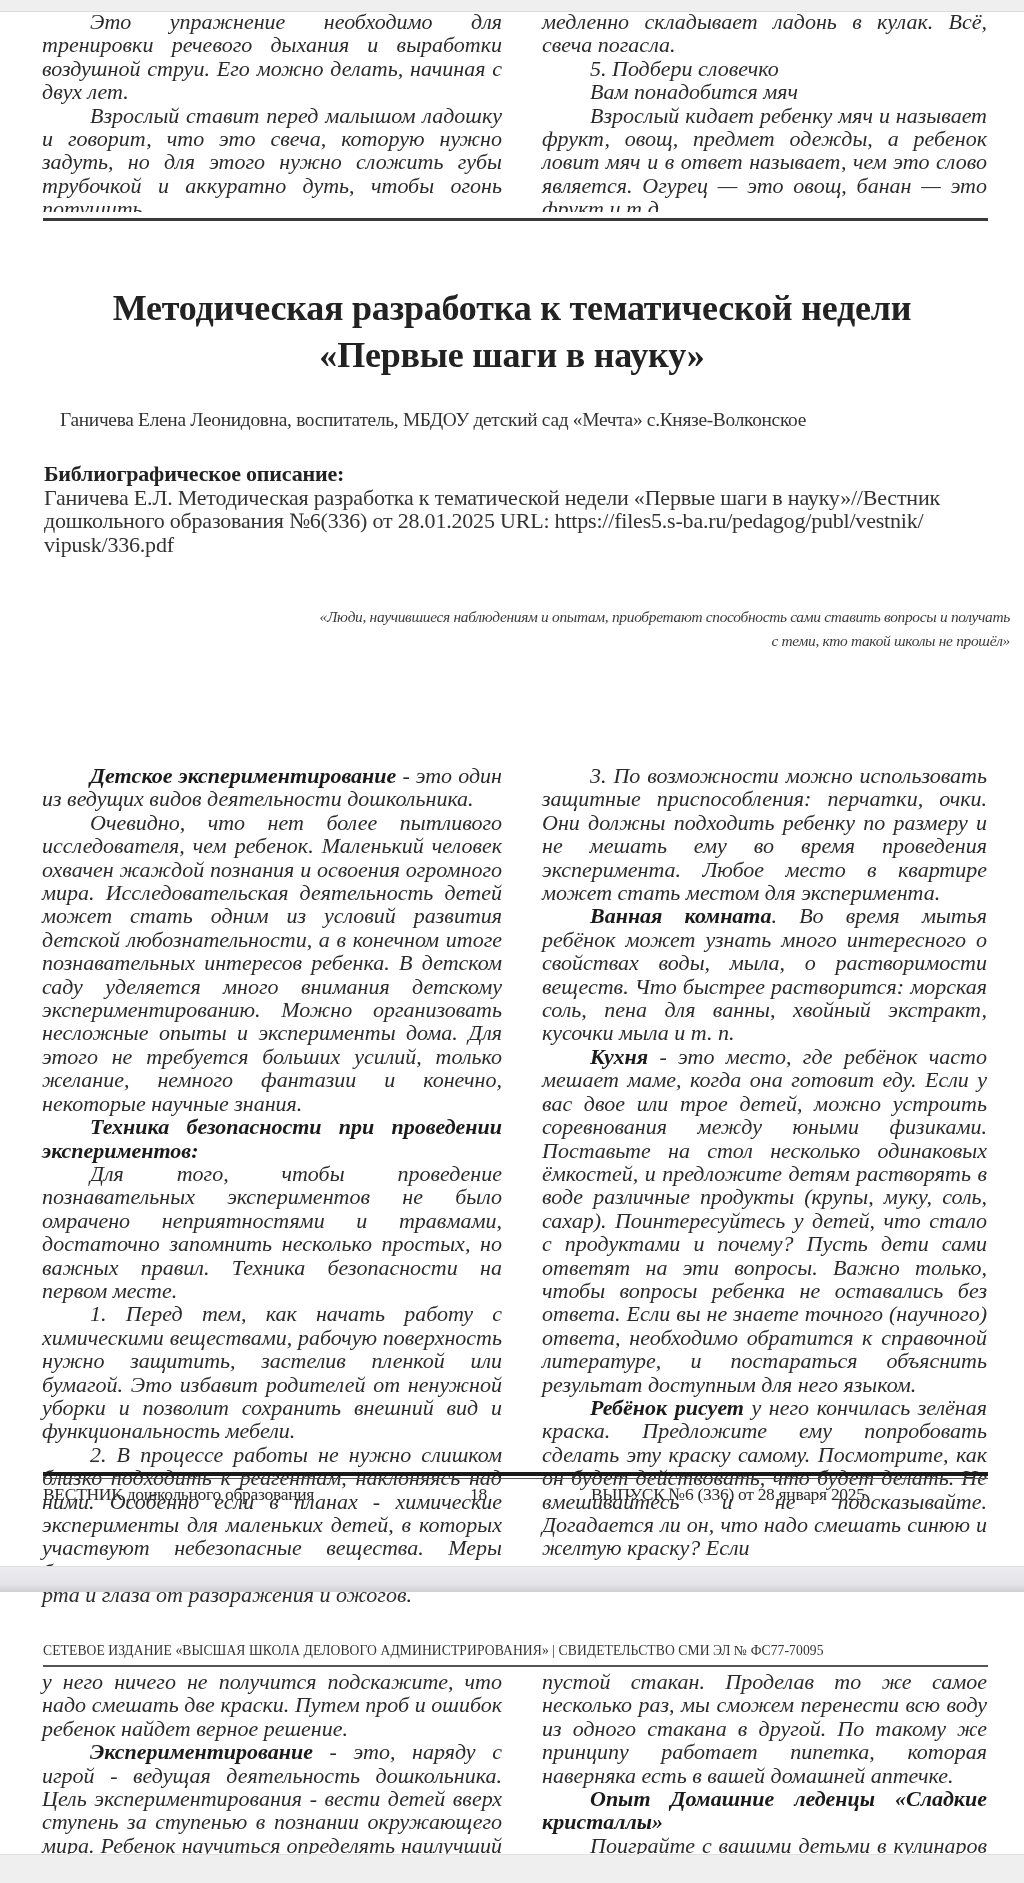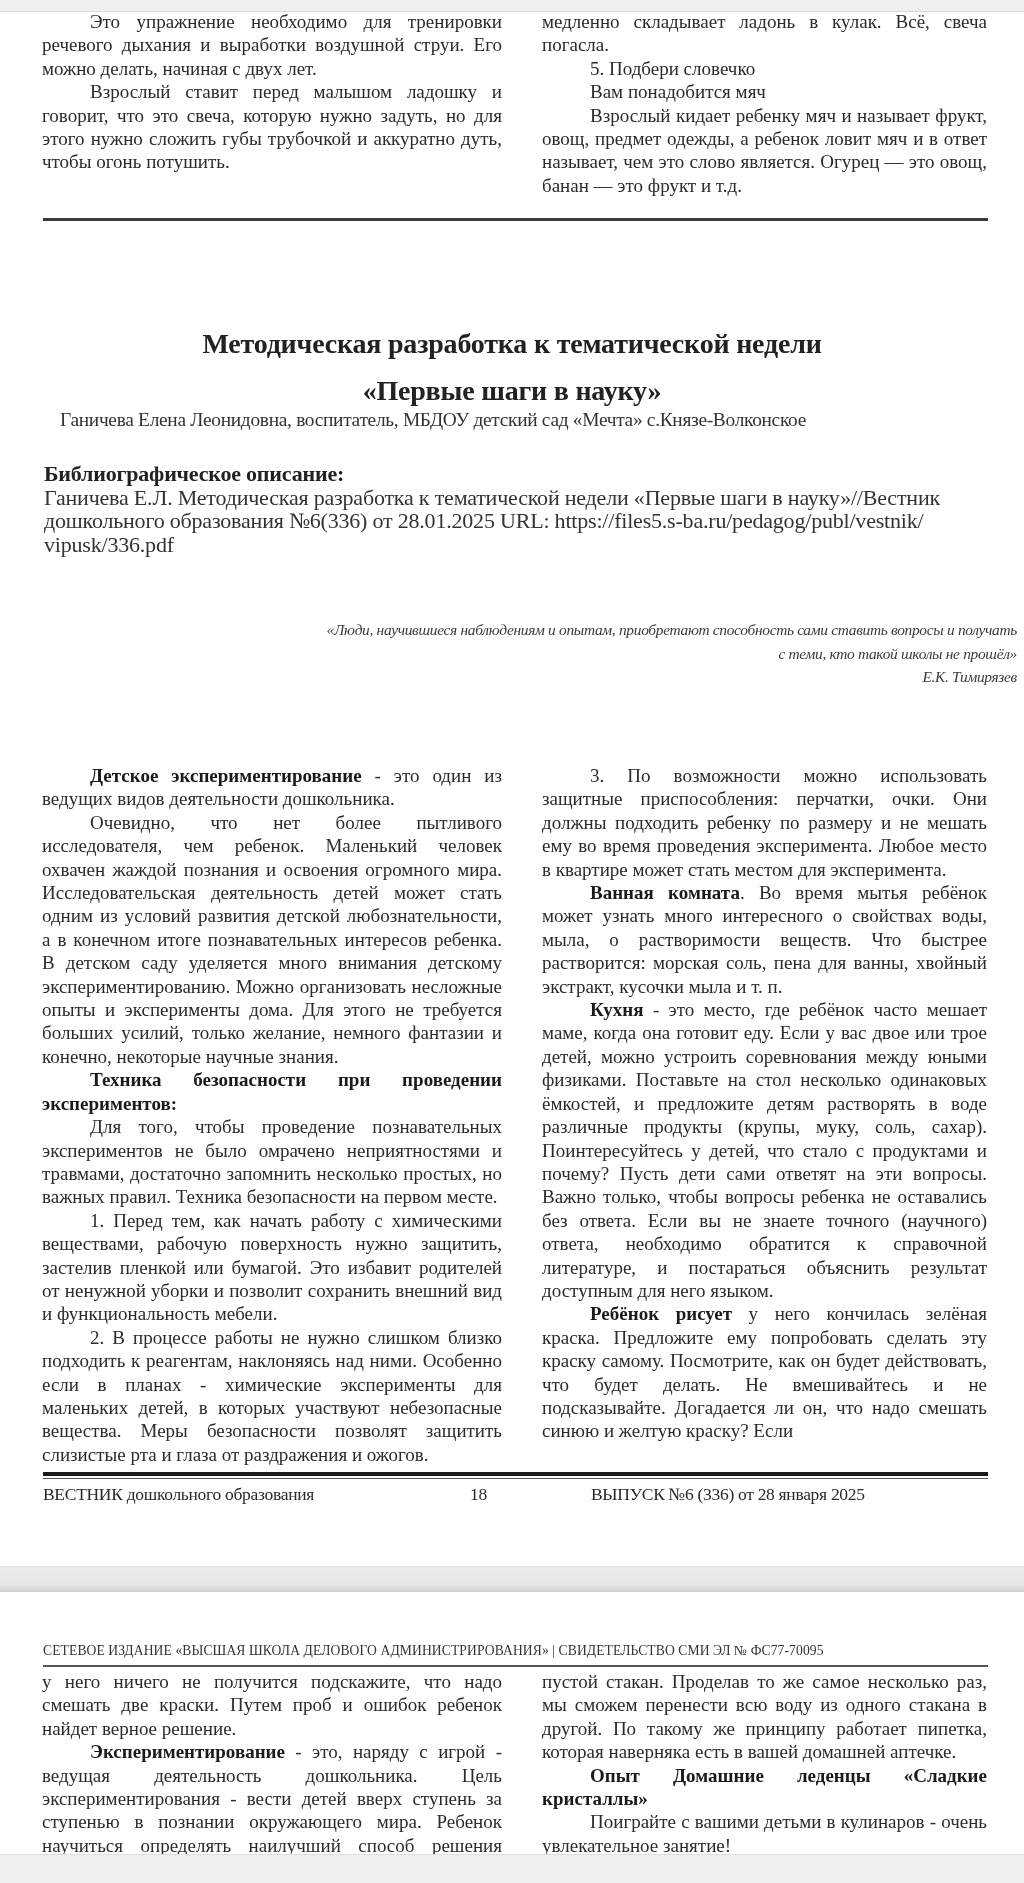--- a/index.html
+++ b/index.html
@@ -1,41 +1,41 @@
 <!DOCTYPE html>
 <html><head>
 <meta charset="utf-8">
 <style>
   * { box-sizing: border-box; margin: 0; padding: 0; }
   html, body { width: 1024px; height: 1883px; overflow: hidden; background: #ffffff; }
   body { position: relative; font-family: "Liberation Serif", "DejaVu Serif", serif; color: #2a2a2a; }
 
   .topbar { position: absolute; left: 0; top: 0; width: 1024px; height: 12px; background: #efefef; border-bottom: 1px solid #dcdcdc; }
 
-  .col { position: absolute; font-size: 19px; line-height: 23.4px; text-align: justify; color: #2b2b2b; }
+  .col { position: absolute; font-size: 22px; line-height: 23.4px; text-align: justify; color: #2b2b2b; font-style: italic; }
   .col p { text-indent: 48px; }
   .col p.noindent { text-indent: 0; }
   .col b { color: #1a1a1a; }
 
   
   #top-left  { left: 42px; top: 10px; width: 460px; }
   #top-right { left: 542px; top: 10px; width: 445px; }
 
   .rule-top { position: absolute; left: 43px; top: 218px; width: 945px; height: 3px; background: #3a3a3a; }
 
-  .title { position: absolute; left: 0; width: 1024px; text-align: center; font-family: "Liberation Serif", serif; font-weight: bold; font-size: 28px; color: #222; letter-spacing: -0.2px; margin-top: 41px; }
+  .title { position: absolute; left: 0; width: 1024px; text-align: center; font-family: "Liberation Serif", serif; font-weight: bold; font-size: 36px; color: #222; letter-spacing: -0.2px; }
   #title1 { top: 287px; }
   #title2 { top: 334px; }
 
   .author { position: absolute; left: 60px; top: 409px; width: 940px; font-size: 19.4px; color: #333; letter-spacing: -0.3px; }
 
   .biblio { position: absolute; left: 44px; top: 462px; width: 960px; font-size: 22px; line-height: 23.5px; color: #333; letter-spacing: -0.2px; }
   .biblio .biblio-h { font-weight: bold; color: #222; }
 
-  .epigraph { position: absolute; left: 55px; top: 605px; width: 962px; text-align: right; font-style: italic; font-size: 15.4px; line-height: 23.5px; color: #3a3a3a; letter-spacing: -0.3px; margin-top: 13px; }
+  .epigraph { position: absolute; left: 48px; top: 605px; width: 962px; text-align: right; font-style: italic; font-size: 15.4px; line-height: 23.5px; color: #3a3a3a; letter-spacing: -0.3px; }
 
   
   #p18-left  { left: 42px; top: 764px; width: 460px; }
   #p18-right { left: 542px; top: 764px; width: 445px; }
 
   .rule-double { position: absolute; left: 43px; top: 1472px; width: 945px; }
   .rule-double .thick { height: 4px; background: #1a1a1a; }
   .rule-double .thin { height: 1px; background: #555; margin-top: 2px; }
 
   .footer { position: absolute; top: 1484px; font-size: 17.5px; color: #2a2a2a; letter-spacing: -0.3px; }
@@ -90,21 +90,20 @@
 <div class="biblio">
   <div class="biblio-h">Библиографическое описание:</div>
   <div>Ганичева Е.Л. Методическая разработка к тематической недели «Первые шаги в науку»//Вестник</div>
   <div>дошкольного образования №6(336) от 28.01.2025 URL: https://files5.s-ba.ru/pedagog/publ/vestnik/</div>
   <div>vipusk/336.pdf</div>
 </div>
 
 <div class="epigraph">
   <div>«Люди, научившиеся наблюдениям и опытам, приобретают способность сами ставить вопросы и получать</div>
   <div>с теми, кто такой школы не прошёл»</div>
-  <div>Е.К. Тимирязев</div>
 </div>
 
 <div class="col" id="p18-left">
   <p><b>Детское экспериментирование</b><span> - это один из ведущих видов деятельности дошкольника.</span></p>
   <p>Очевидно, что нет более пытливого исследователя, чем ребенок. Маленький человек охвачен жаждой познания и освоения огромного мира. Исследовательская деятельность детей может стать одним из условий развития детской любознательности, а в конечном итоге познавательных интересов ребенка. В детском саду уделяется много внимания детскому экспериментированию. Можно организовать несложные опыты и эксперименты дома. Для этого не требуется больших усилий, только желание, немного фантазии и конечно, некоторые научные знания.</p>
   <p><b>Техника безопасности при проведении экспериментов:</b></p>
   <p>Для того, чтобы проведение познавательных экспериментов не было омрачено неприятностями и травмами, достаточно запомнить несколько простых, но важных правил. Техника безопасности на первом месте.</p>
   <p>1. Перед тем, как начать работу с химическими веществами, рабочую поверхность нужно защитить, застелив пленкой или бумагой. Это избавит родителей от ненужной уборки и позволит сохранить внешний вид и функциональность мебели.</p>
   <p>2. В процессе работы не нужно слишком близко подходить к реагентам, наклоняясь над ними. Особенно если в планах - химические эксперименты для маленьких детей, в которых участвуют небезопасные вещества. Меры безопасности позволят защитить слизистые рта и глаза от раздражения и ожогов.</p>
 </div>

